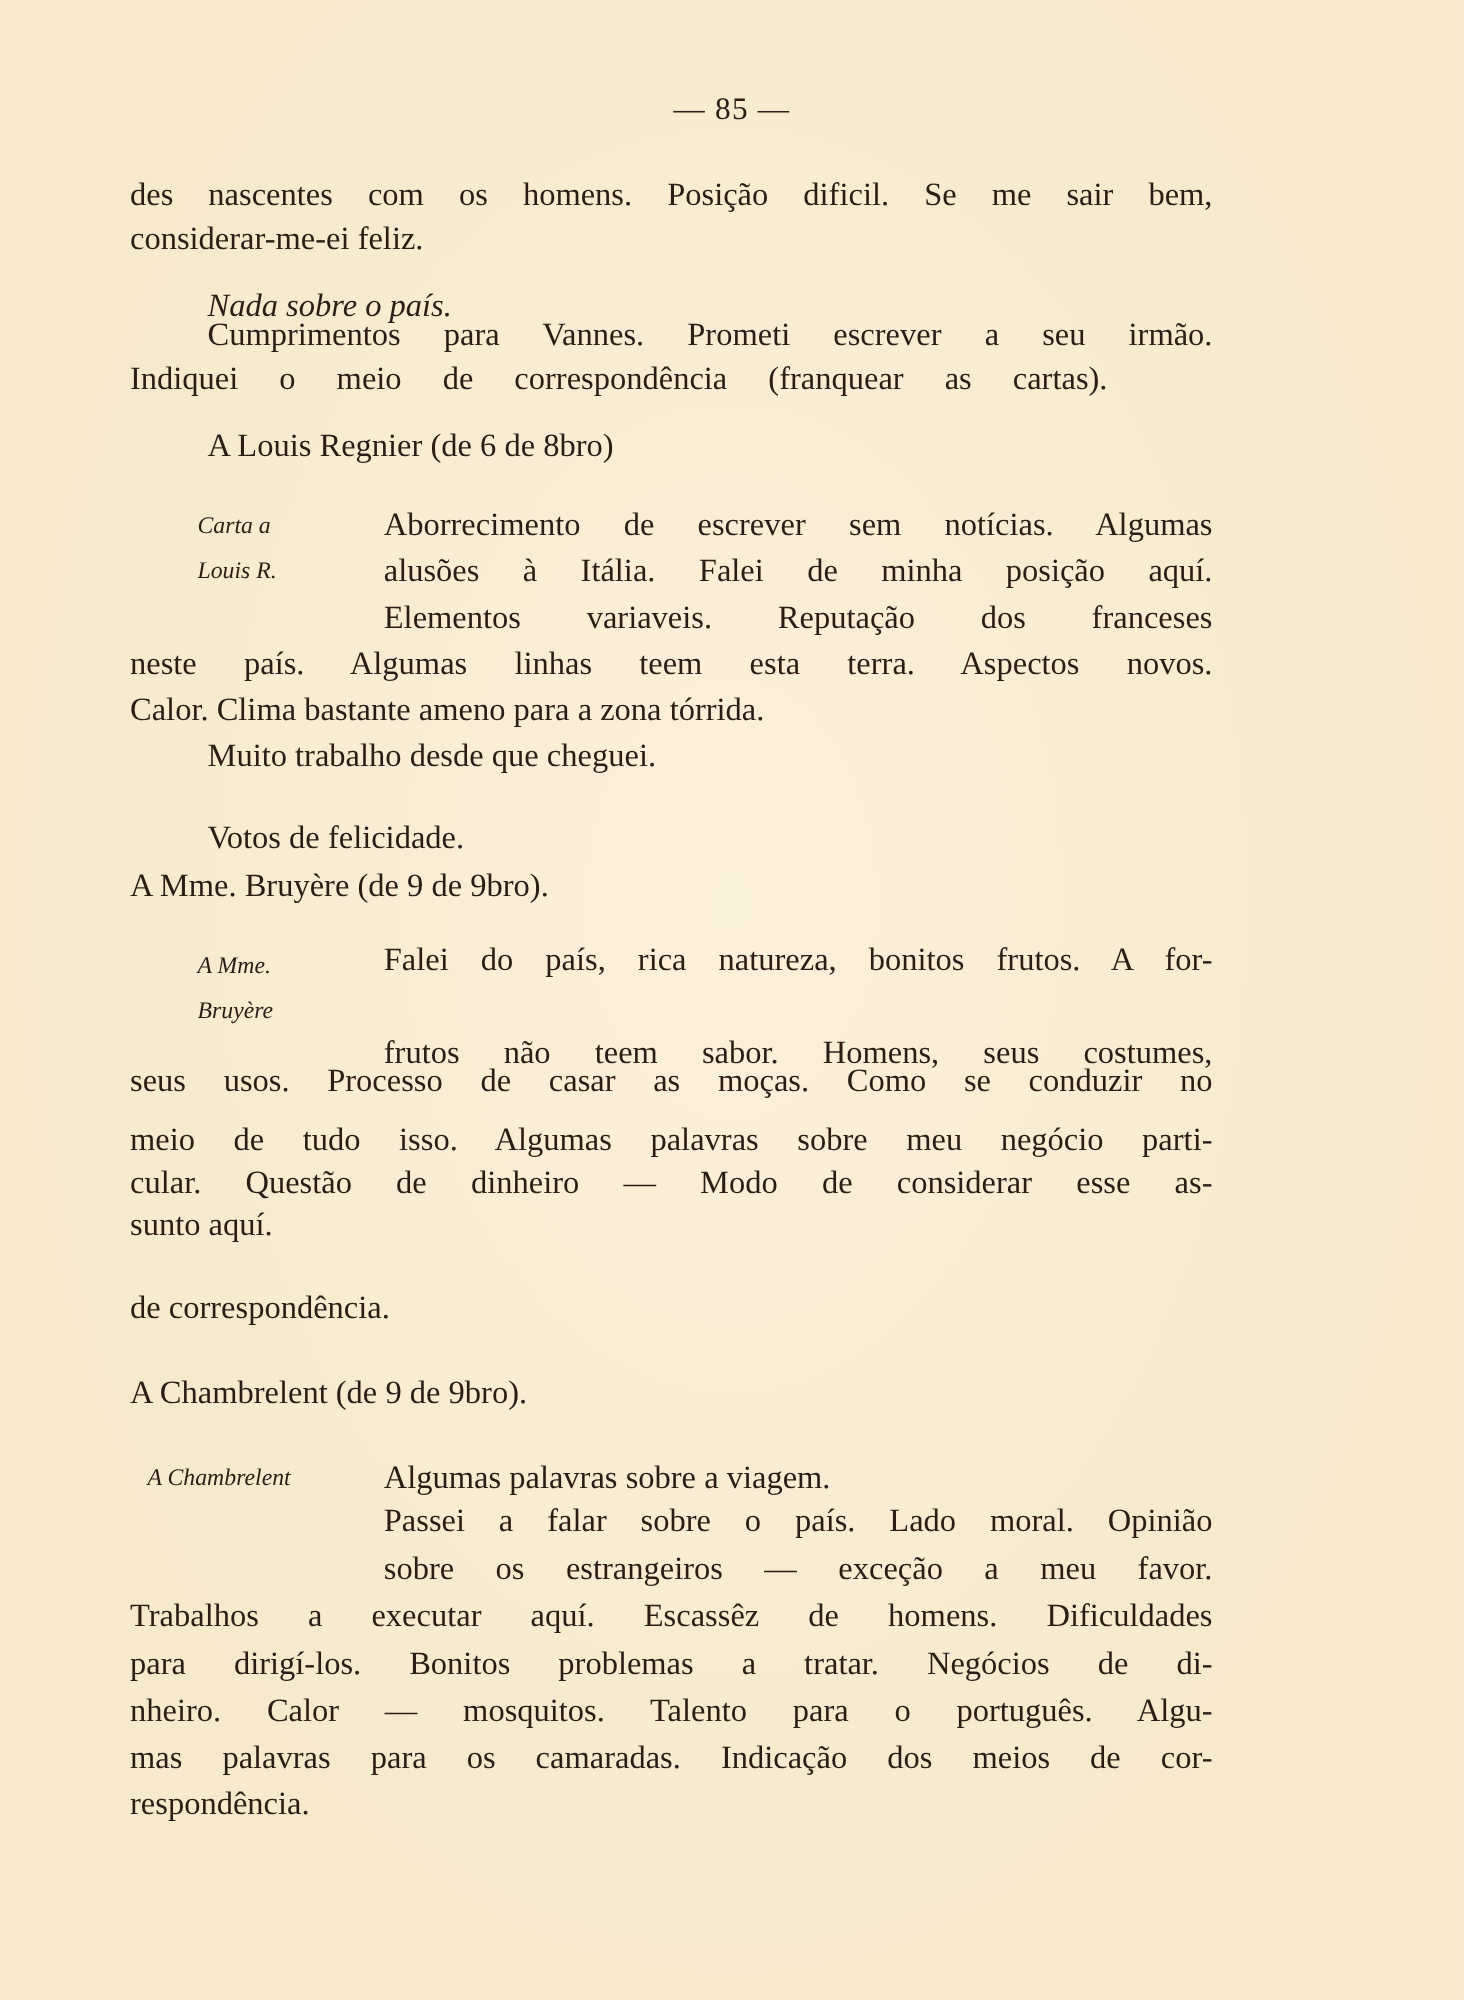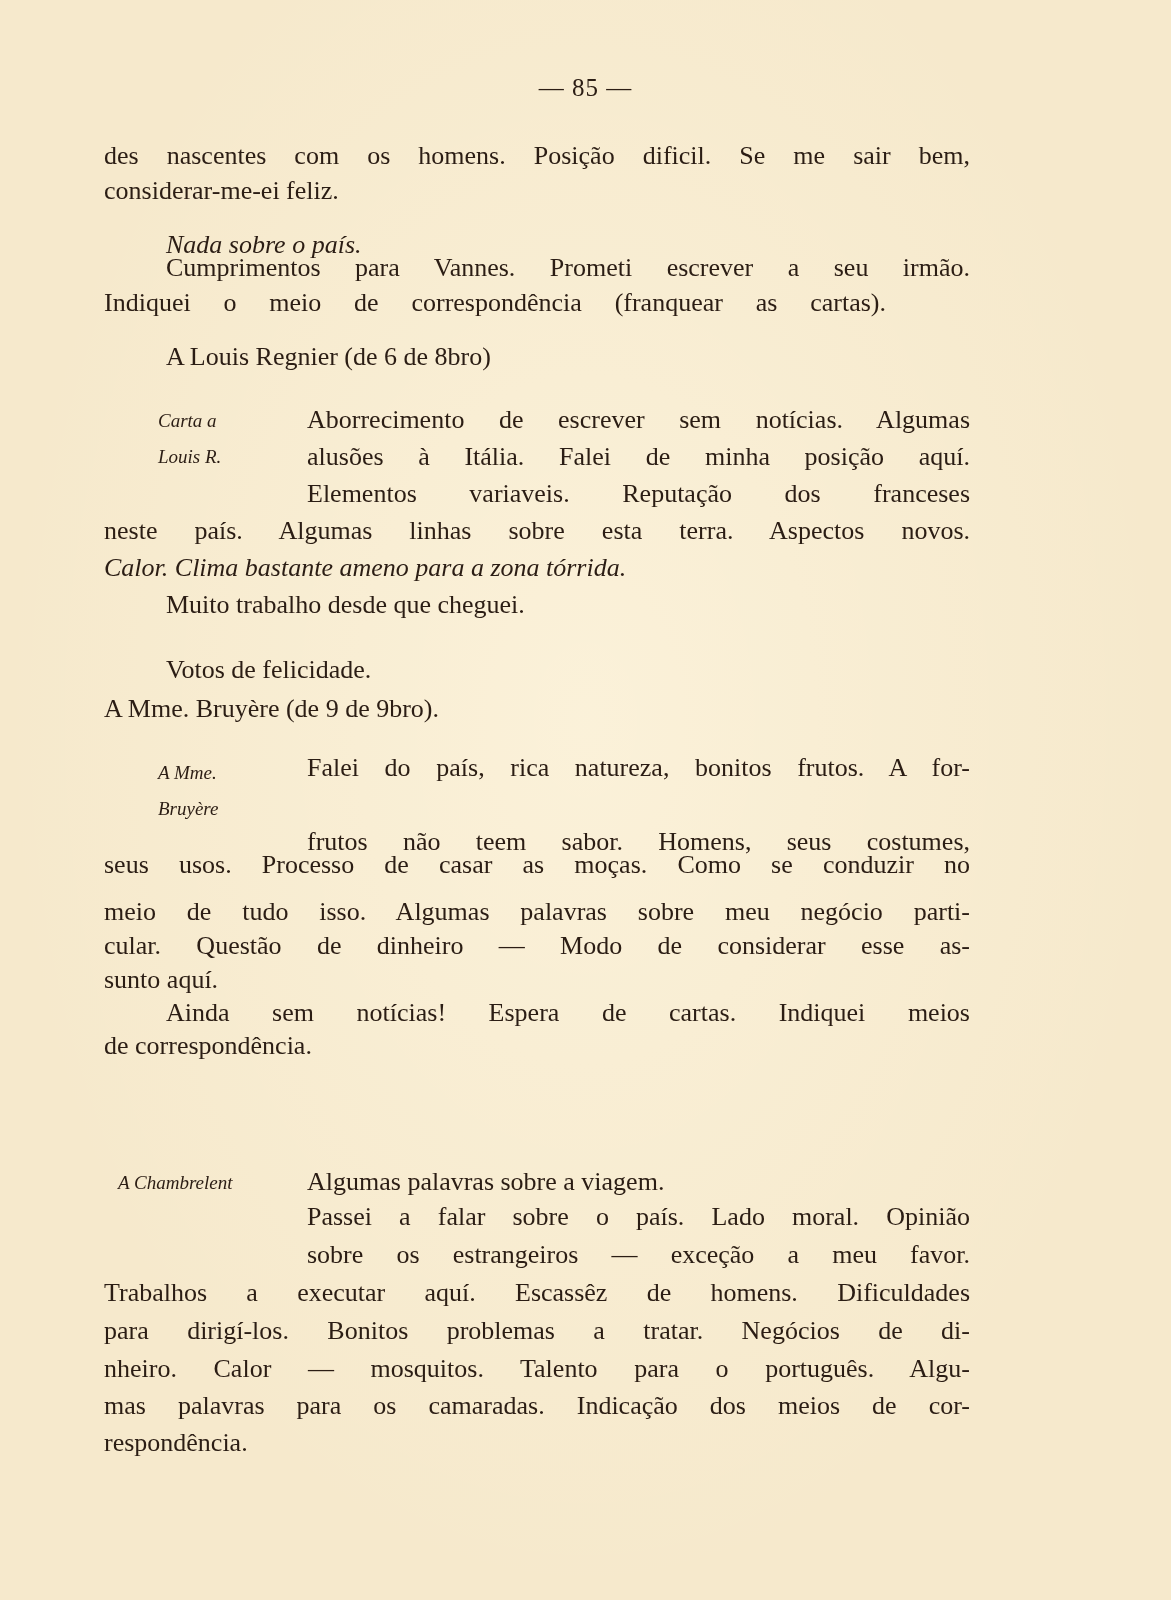--- a/index.html
+++ b/index.html
@@ -63,39 +63,39 @@
   <div class="line j" style="left:104px; top:286px; width:782px;">Indiquei o meio de correspondência (franquear as cartas).</div>
 
   <div class="line" style="left:166px; top:340px;">A Louis Regnier (de 6 de 8bro)</div>
 
   <div class="note" style="left:158px; top:408px;">Carta a</div>
   <div class="note" style="left:158px; top:444px;">Louis R.</div>
 
   <div class="line j" style="left:307px; top:403px; width:663px;">Aborrecimento de escrever sem notícias.  Algumas</div>
   <div class="line j" style="left:307px; top:440px; width:663px;">alusões à Itália.  Falei de minha posição aquí.</div>
   <div class="line j" style="left:307px; top:477px; width:663px;">Elementos variaveis.  Reputação dos franceses</div>
-  <div class="line j" style="left:104px; top:514px; width:866px;">neste país.  Algumas linhas sobre esta terra.  Aspectos novos.</div>
-  <div class="line" style="left:104px; top:551px;font-style:italic;">Calor.  Clima bastante ameno para a zona tórrida.</div>
+  <div class="line j" style="left:104px; top:514px; width:866px;">neste país.  Algumas linhas teem esta terra.  Aspectos novos.</div>
+  <div class="line" style="left:104px; top:551px;">Calor.  Clima bastante ameno para a zona tórrida.</div>
   <div class="line" style="left:166px; top:588px;">Muito trabalho desde que cheguei.</div>
   <div class="line" style="left:166px; top:624px;margin-top:29px;">Votos de felicidade.</div>
 
   <div class="line" style="left:104px; top:692px;">A Mme. Bruyère (de 9 de 9bro).</div>
 
   <div class="note" style="left:158px; top:760px;">A Mme.</div>
   <div class="note" style="left:158px; top:796px;">Bruyère</div>
 
   <div class="line j" style="left:307px; top:751px; width:663px;">Falei do país, rica natureza, bonitos frutos.  A for-</div>
   <div class="line j" style="left:307px; top:825px; width:663px;">frutos não teem sabor.  Homens, seus costumes,</div>
   <div class="line j" style="left:104px; top:848px; width:866px;">seus usos.  Processo de casar as moças.  Como se conduzir no</div>
   <div class="line j" style="left:104px; top:895px; width:866px;">meio de tudo isso.  Algumas palavras sobre meu negócio parti-</div>
   <div class="line j" style="left:104px; top:929px; width:866px;">cular.  Questão de dinheiro — Modo de considerar esse as-</div>
   <div class="line" style="left:104px; top:963px;">sunto aquí.</div>
-  <div class="line j" style="left:166px; top:996px; width:804px;">Ainda sem notícias!  Espera de cartas.  Indiquei meios</div>
   <div class="line" style="left:104px; top:1029px;">de correspondência.</div>
 
+  <div class="line" style="left:104px; top:1097px;">A Chambrelent (de 9 de 9bro).</div>
 
   <div class="note" style="left:118px; top:1170px;">A Chambrelent</div>
 
   <div class="line" style="left:307px; top:1165px;">Algumas palavras sobre a viagem.</div>
   <div class="line j" style="left:307px; top:1200px; width:663px;">Passei a falar sobre o país.  Lado moral.  Opinião</div>
   <div class="line j" style="left:307px; top:1238px; width:663px;">sobre os estrangeiros — exceção a meu favor.</div>
   <div class="line j" style="left:104px; top:1276px; width:866px;">Trabalhos a executar aquí.  Escassêz de homens.  Dificuldades</div>
   <div class="line j" style="left:104px; top:1314px; width:866px;">para dirigí-los.  Bonitos problemas a tratar.  Negócios de di-</div>
   <div class="line j" style="left:104px; top:1352px; width:866px;">nheiro.  Calor — mosquitos.  Talento para o português.  Algu-</div>
   <div class="line j" style="left:104px; top:1389px; width:866px;">mas palavras para os camaradas.  Indicação dos meios de cor-</div>

